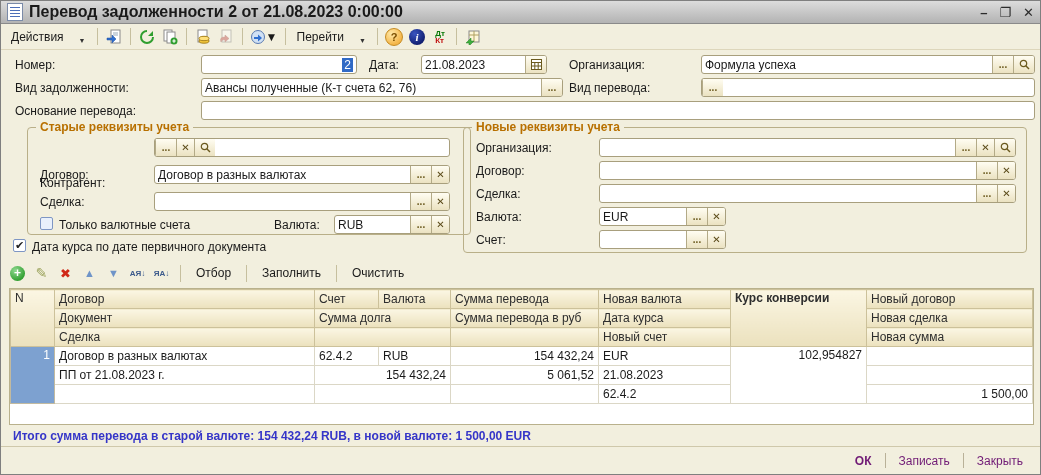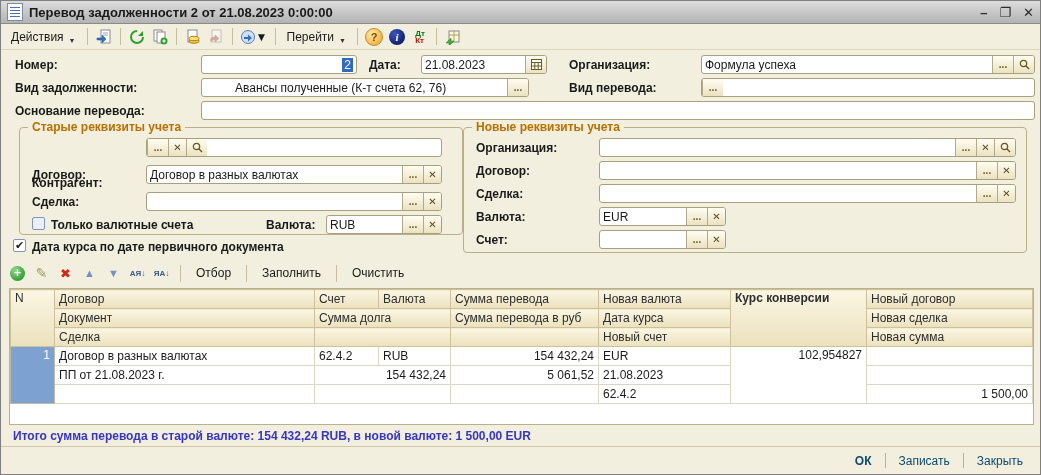--- a/index.html
+++ b/index.html
@@ -6,41 +6,41 @@
   .window{
     position:relative;width:1041px;height:475px;box-sizing:border-box;
     background:#f2efde;border:1px solid #7f7f7f;
     font-family:"Liberation Sans","DejaVu Sans",sans-serif;font-size:12px;color:#1a1a1a;
     overflow:hidden;
   }
   
   .titlebar{position:absolute;left:0;top:0;right:0;height:22px;
     background:linear-gradient(#dcdcdc,#b3b3b3);border-bottom:1px solid #8a8a8a;
     display:flex;align-items:center;padding:0 6px;gap:6px;}
-  .titlebar .title{font-weight:bold;font-size:13px;white-space:nowrap;}
+  .titlebar .title{font-weight:bold;font-size:16px;white-space:nowrap;}
   .win-controls{margin-left:auto;display:flex;align-items:center;gap:12px;color:#2c2c2c;font-weight:bold;}
   .win-controls span{cursor:default;line-height:1;font-size:13px;}
   .doc-ico{width:14px;height:16px;background:#fff;border:1px solid #7a8aa8;position:relative;flex:0 0 auto;}
   .doc-ico i{position:absolute;left:2px;right:2px;height:1px;background:#4d6fb8;}
   .doc-ico i:nth-child(1){top:3px}.doc-ico i:nth-child(2){top:6px}.doc-ico i:nth-child(3){top:9px}.doc-ico i:nth-child(4){top:12px}
   
   .toolbar{position:absolute;left:0;top:23px;right:0;height:25px;display:flex;align-items:center;
     padding:0 5px;gap:3px;border-bottom:1px solid #ddd6bb;}
   .tsep{width:1px;height:17px;background:#c6bf9e;margin:0 3px;flex:0 0 auto;}
-  .tbtn{display:flex;align-items:flex-end;gap:5px;padding:2px 5px;border-radius:2px;cursor:default;white-space:nowrap;}
+  .tbtn{display:flex;align-items:flex-end;gap:15px;padding:2px 5px;border-radius:2px;cursor:default;white-space:nowrap;}
   .tbtn .arr{font-size:7px;color:#333;}
   .ibtn{width:20px;height:20px;display:flex;align-items:center;justify-content:center;flex:0 0 auto;cursor:default;}
   .ibtn.disabled{opacity:.45;}
   .circle{width:16px;height:16px;border-radius:50%;display:flex;align-items:center;justify-content:center;font-weight:bold;font-size:11px;}
   .help-c{background:radial-gradient(circle at 35% 30%,#ffe9a8,#f4b64a 70%);border:1px solid #c58a20;color:#7a4d00;}
   .info-c{background:radial-gradient(circle at 35% 30%,#3a55c0,#101d6e 75%);color:#fff;font-family:"Liberation Serif",serif;font-style:italic;}
   .dtkt{display:flex;flex-direction:column;line-height:7px;font-size:8px;font-weight:bold;}
   .dtkt .dt{color:#0a7a0a;} .dtkt .kt{color:#c01010;}
   
-  .lbl{position:absolute;white-space:nowrap;font-weight:bold;}
+  .lbl{position:absolute;white-space:nowrap;}
   .fieldbox{position:absolute;height:19px;box-sizing:border-box;background:#fff;
     border:1px solid #a89f7d;border-radius:3px;display:flex;align-items:stretch;overflow:hidden;}
   .fieldbox .ftext{flex:1;min-width:0;padding:2px 3px 0 3px;white-space:nowrap;overflow:hidden;}
   .fieldbox .ftext.num{text-align:right;}
   .fbtn{flex:0 0 auto;width:20px;display:flex;align-items:center;justify-content:center;
     background:linear-gradient(#fffdf2,#ebe2c1);border-left:1px solid #b3aa87;
     color:#6b5a1e;font-size:10px;font-weight:bold;line-height:1;cursor:default;}
   .fbtn.x{color:#5a4a18;font-size:10px;width:17px;}
   .sel-text{background:#316ac5;color:#fff;padding:0 2px;}
   .groupbox{position:absolute;border:1px solid #b9af88;border-radius:4px;box-sizing:border-box;}
@@ -68,21 +68,21 @@
     font-weight:normal;text-align:left;padding:1px 4px;height:16px;white-space:nowrap;overflow:hidden;color:#2e2e2e;}
   table.grid td{border:1px solid #dbd7c6;padding:1px 4px;height:16px;white-space:nowrap;overflow:hidden;}
   table.grid td.num{text-align:right;}
   table.grid td.sel{background:#7da1d0;color:#fff;text-align:right;vertical-align:top;border-color:#c2baa0;}
   table.grid tr.filler td{border:none;background:#fff;height:18px;}
   td.topal{vertical-align:top;}
   
   .total-line{position:absolute;left:12px;top:428px;font-weight:bold;color:#3535c8;white-space:nowrap;}
   .footer-bar{position:absolute;left:0;right:0;bottom:0;height:27px;border-top:1px solid #cfc8ab;
     display:flex;align-items:center;justify-content:flex-end;padding:0 8px;gap:2px;}
-  .footer-bar .fb{padding:3px 9px;cursor:default;white-space:nowrap;color:#0c4a6e;}
+  .footer-bar .fb{padding:3px 9px;cursor:default;white-space:nowrap;color:#701a75;}
   .footer-bar .fb.ok{font-weight:bold;}
   .fsep{width:1px;height:15px;background:#b9b198;margin:0 2px;}
   svg{display:block;}
 </style>
 </head>
 <body>
 
 <div class="window">
 
   <div class="titlebar">
@@ -203,35 +203,35 @@
     <span class="fbtn">...</span>
     <span class="fbtn">
       <svg width="11" height="11">
           <circle cx="4.5" cy="4.5" r="3.2" fill="none" stroke="#6b5a1e" stroke-width="1.2"></circle>
           <line x1="7" y1="7" x2="10" y2="10" stroke="#6b5a1e" stroke-width="1.4"></line>
         </svg>
     </span>
   </div>
 
   <span class="lbl" style="left:14px;top:80px;">Вид задолженности:</span>
-  <div class="fieldbox" style="left:200px;top:77px;width:328px;padding-left:30px;">
+  <div class="fieldbox" style="left:200px;top:77px;width:362px;">
     <span class="ftext">Авансы полученные (К-т счета 62, 76)</span>
     <span class="fbtn">...</span>
   </div>
   <span class="lbl" style="left:568px;top:80px;">Вид перевода:</span>
   <div class="fieldbox" style="left:700px;top:77px;width:334px;">
     <span class="fbtn">...</span>
   </div>
 
   <span class="lbl" style="left:14px;top:103px;">Основание перевода:</span>
   <div class="fieldbox" style="left:200px;top:100px;width:834px;">
     <span class="ftext"></span>
   </div>
 
-  <div class="groupbox" style="left:18px;top:126px;width:444px;height:108px;">
+  <div class="groupbox" style="left:26px;top:126px;width:444px;height:108px;">
     <span class="gtitle">Старые реквизиты учета</span>
     <span class="lbl" style="left:12px;top:13px;margin-top:35px;">Контрагент:</span>
     <div class="fieldbox" style="left:126px;top:10px;width:296px;">
       <span class="fbtn">...</span>
       <span class="fbtn x">✕</span>
       <span class="fbtn">
         <svg width="11" height="11">
             <circle cx="4.5" cy="4.5" r="3.2" fill="none" stroke="#6b5a1e" stroke-width="1.2"></circle>
             <line x1="7" y1="7" x2="10" y2="10" stroke="#6b5a1e" stroke-width="1.4"></line>
           </svg>

